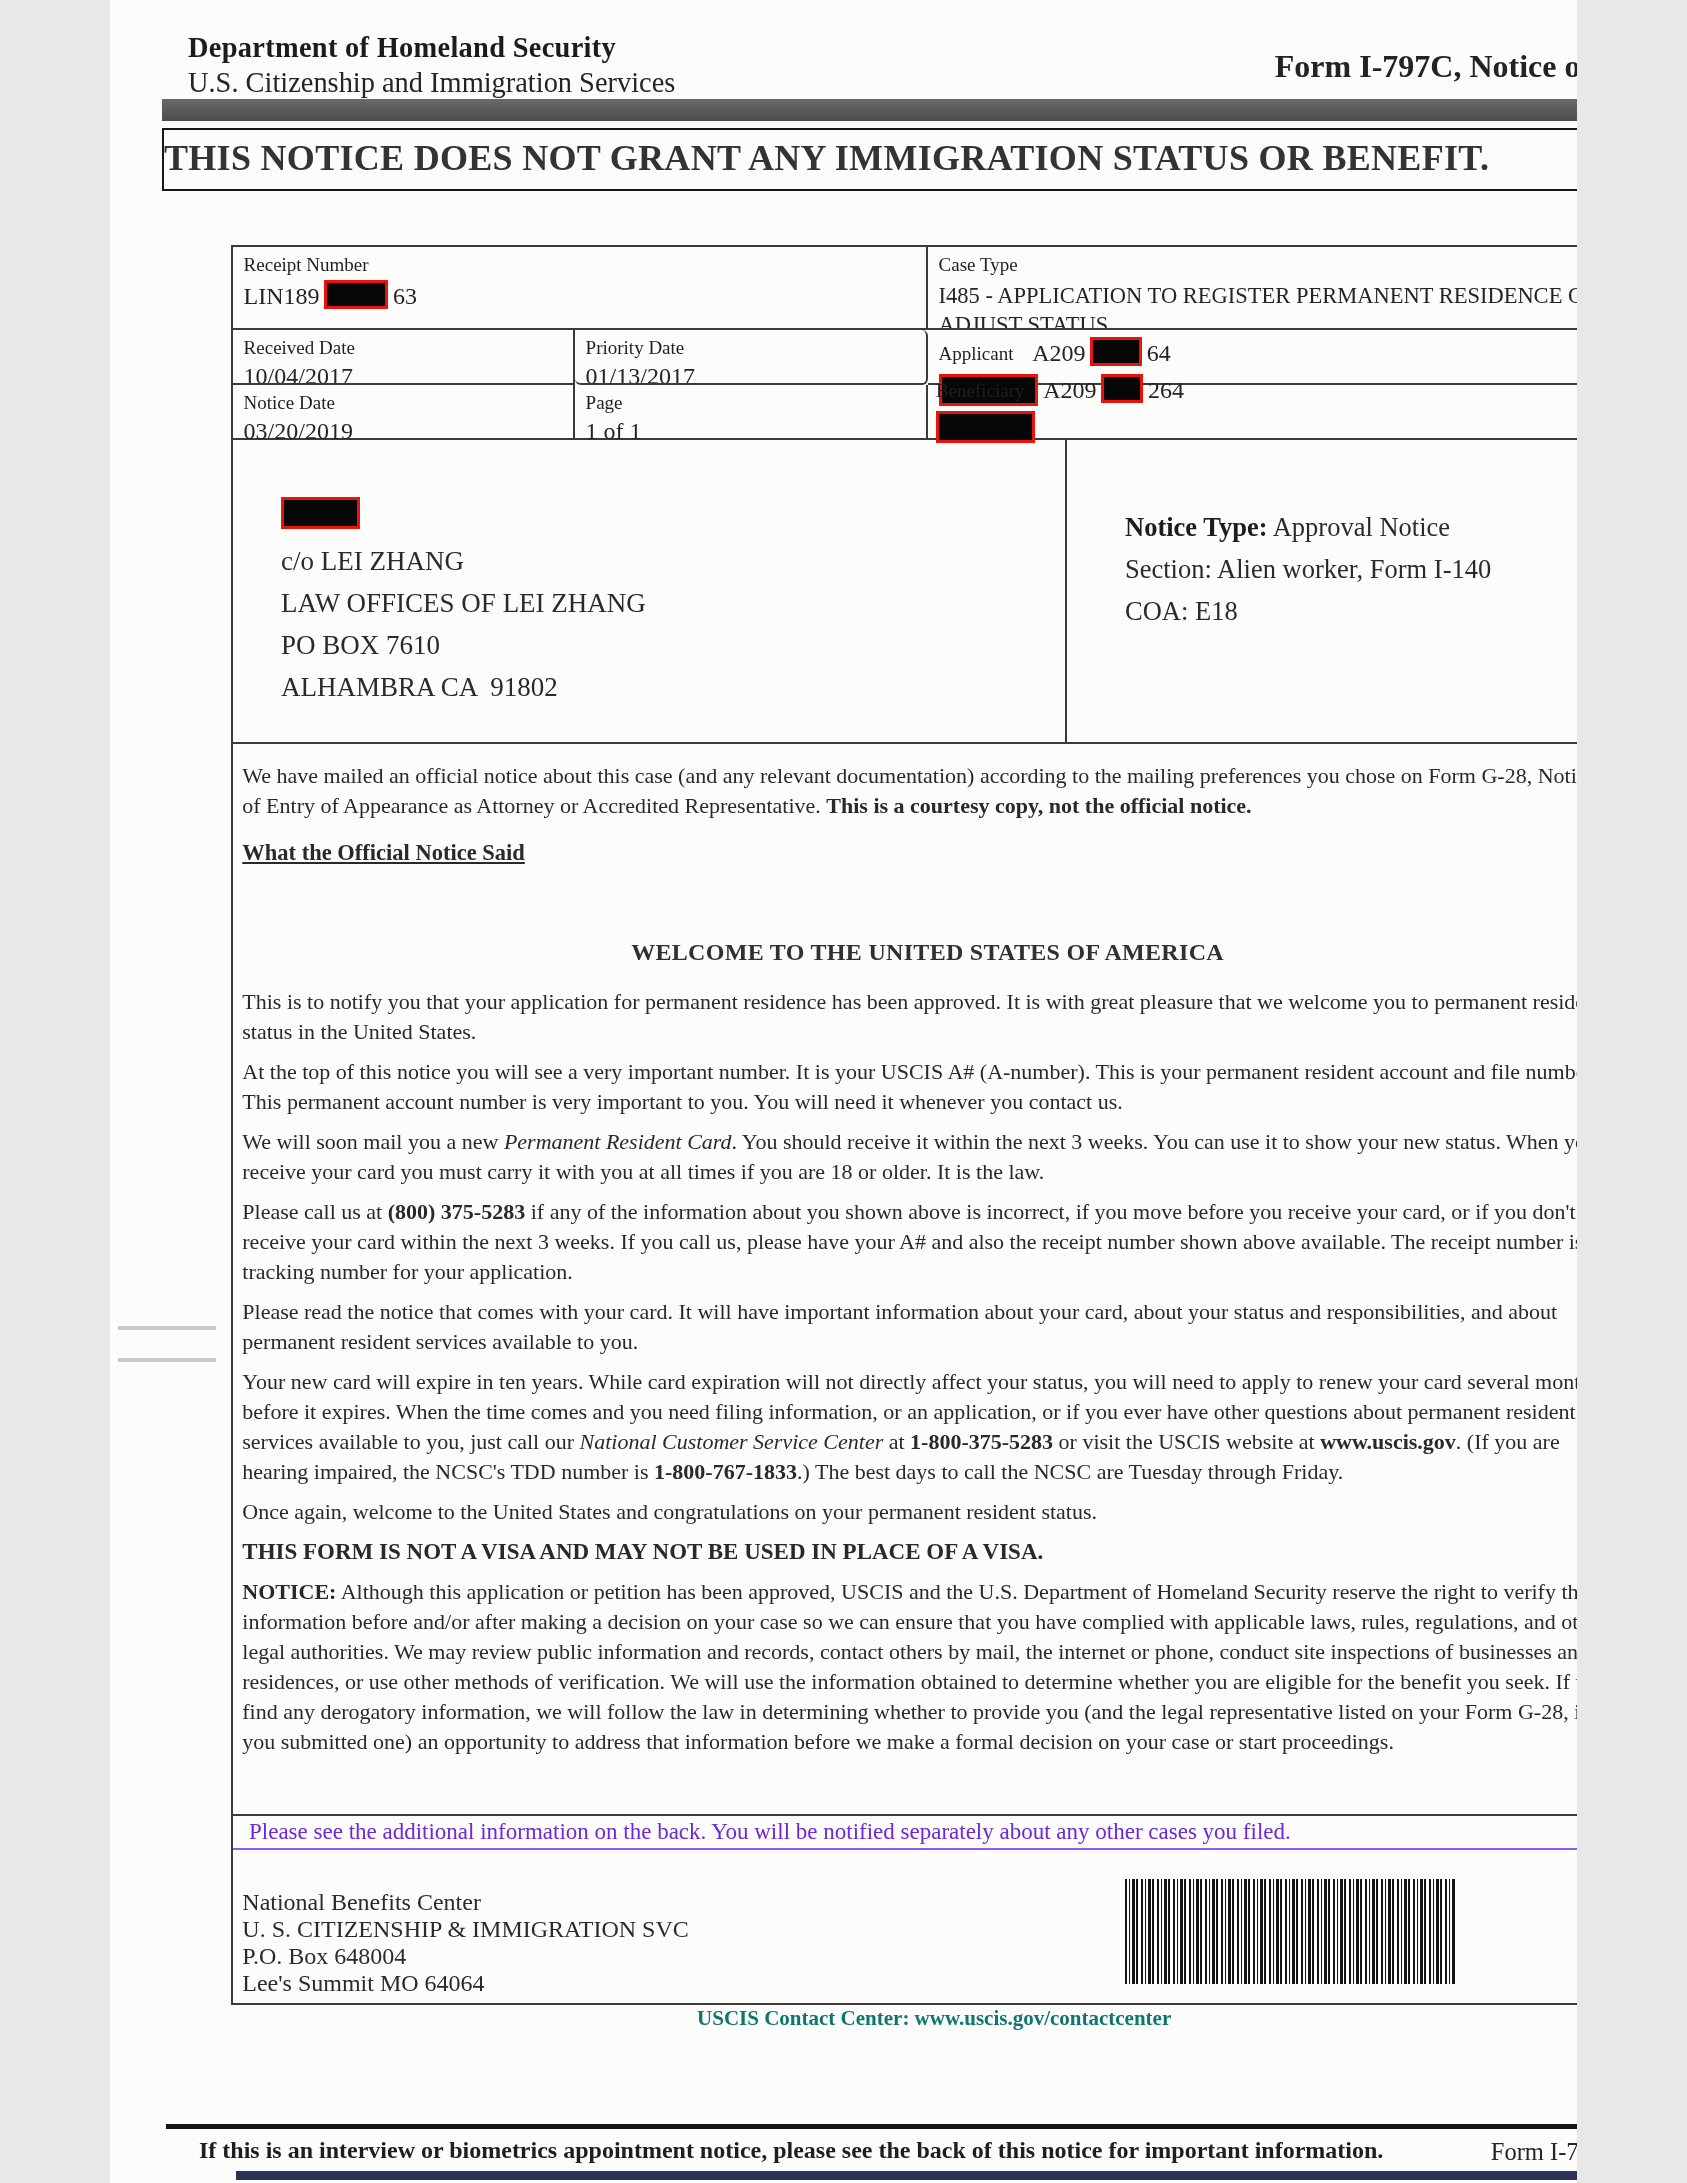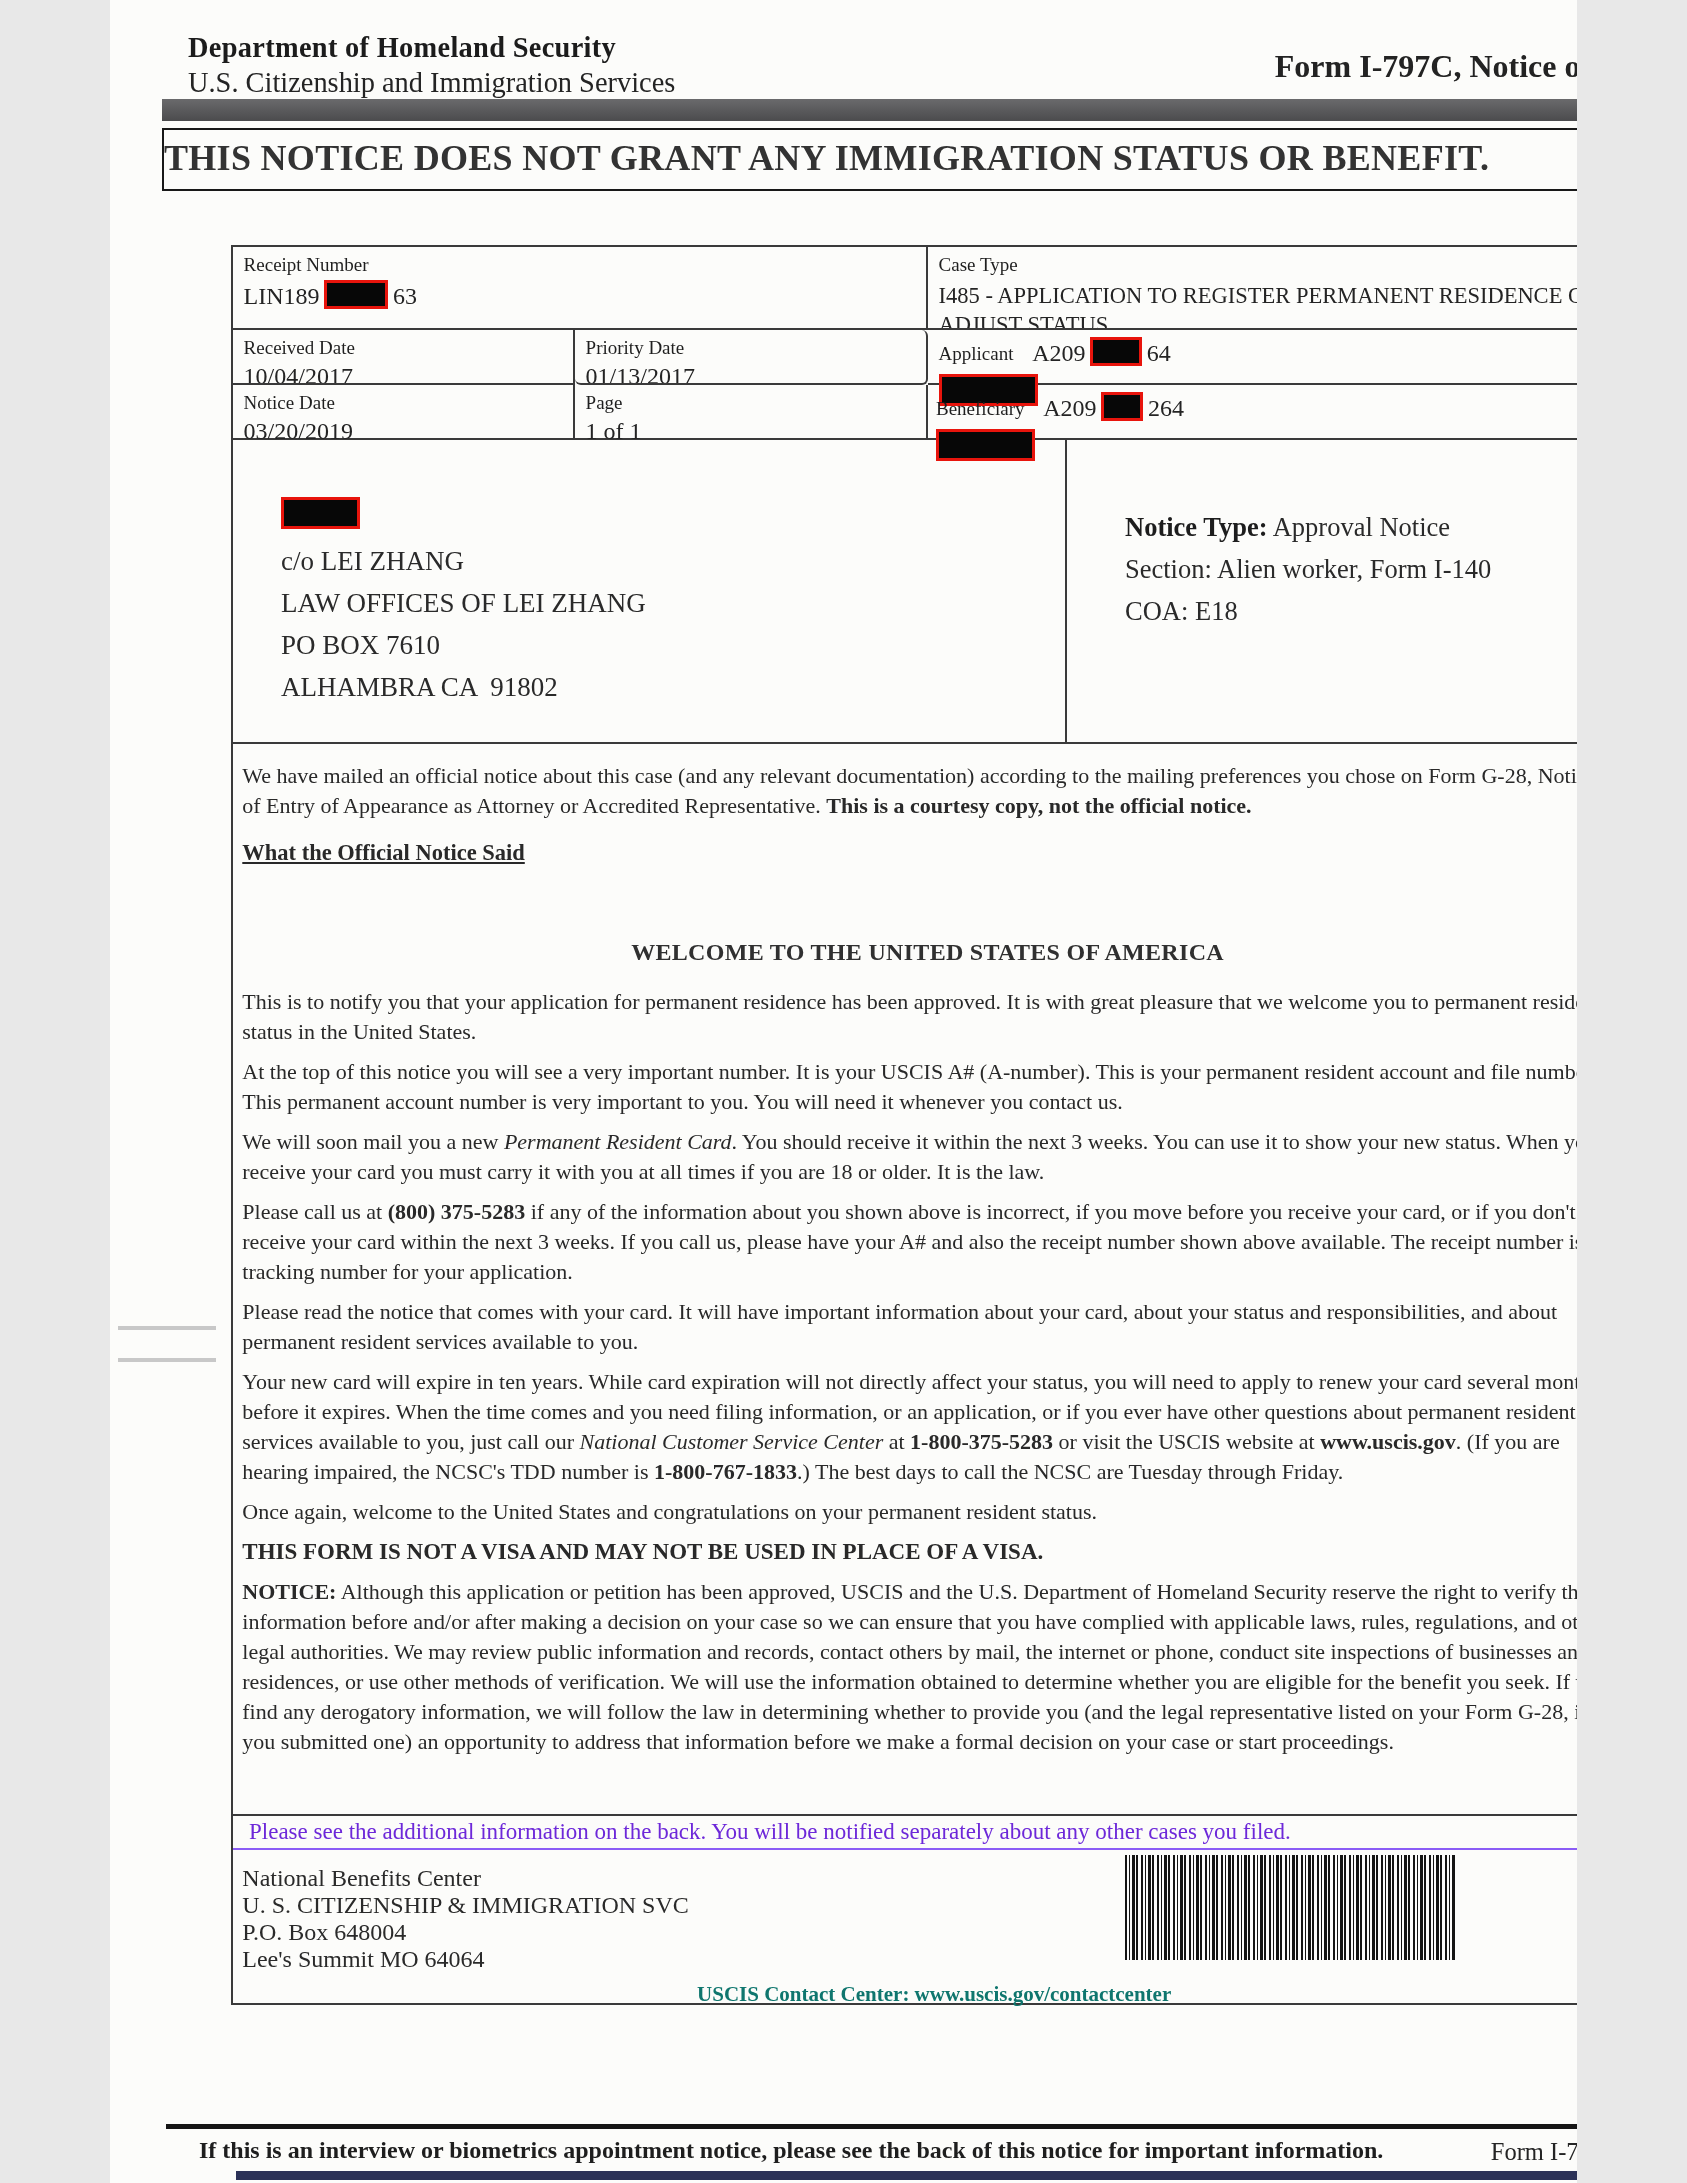--- a/index.html
+++ b/index.html
@@ -36,21 +36,21 @@
   .val { font-size:24px; color:#242424; margin-top:4px; }
   .inlineval { font-size:24px; color:#242424; }
   .c-receipt { left:0; top:0; width:695px; height:83px; }
   .c-casetype { left:695px; top:0; width:699px; height:83px; }
   .c-casetype .val { font-size:22.5px; line-height:29px; margin-top:5px; padding-right:20px; }
   .c-received { left:0; top:83px; width:342px; height:55px; }
   .c-priority { left:342px; top:83px; width:353px; height:55px;border-radius:6px; }
   .c-applicant { left:695px; top:83px; width:699px; height:55px; overflow:visible; }
   .c-noticedate { left:0; top:138px; width:342px; height:55px; }
   .c-page { left:342px; top:138px; width:353px; height:55px; }
-  .c-beneficiary { left:695px; top:138px; width:699px; height:55px; overflow:visible;padding-left:8px; }
+  .c-beneficiary { left:695px; top:120px; width:699px; height:55px; overflow:visible;padding-left:8px; }
   .c-applicant .lbl, .c-beneficiary .lbl { margin-right:16px; }
   
   .row-address { position:relative; height:304px; border-bottom:2.6px solid #3a3a3a; }
   .addr-divider { position:absolute; left:832px; top:0; width:2px; height:100%; background:#3a3a3a; }
   .addr-left { position:absolute; left:48px; top:57px; }
   .addr-line { font-size:27px; line-height:42px; white-space:pre; color:#2a2a2a; }
   .addr-right { position:absolute; left:892px; top:66px; }
   .nt-line { font-size:26.5px; line-height:42px; color:#2a2a2a; }
   .nt-line b { color:#1d1d1d; }
   
@@ -59,21 +59,21 @@
   .row-body p { margin:0 0 10px 0; }
   .official-heading { margin:17px 0 0 0; font-weight:bold; font-size:22.5px; }
   .official-heading span { text-decoration:underline; }
   .welcome-heading { text-align:center; font-weight:bold; font-size:24px; letter-spacing:0.3px;
                      margin:69px 0 20px 0; color:#303030; }
   .p-bold { font-weight:bold; font-size:23px; }
   
   .row-backnote { height:34px; border-bottom:2px solid #8b5cf6; font-size:23px;
                   line-height:32px; padding-left:16px; color:#6d28d9; }
   
-  .row-office { position:relative; height:146px; padding:14.6px 0 0 9.3px; }
+  .row-office { position:relative; height:146px; padding:14.6px 0 0 9.3px;margin-top:24px; }
   .office-line { font-size:24px; line-height:27px; color:#2a2a2a; white-space:pre; }
   .contact-line { margin-top:9.3px; font-size:21px; font-weight:bold; color:#0f766e;text-align:center; }
   .barcode { position:absolute; left:892px; top:5.3px; width:331px; height:105px;
              background:repeating-linear-gradient(90deg,
                #141414 0px, #141414 2px, #fbfbfb 2px, #fbfbfb 4px,
                #141414 4px, #141414 5.3px, #fbfbfb 5.3px, #fbfbfb 6.6px,
                #141414 6.6px, #141414 10px, #fbfbfb 10px, #fbfbfb 11.2px,
                #141414 11.2px, #141414 12.6px, #fbfbfb 12.6px, #fbfbfb 16px); }
   
   .footer-rule { position:absolute; left:56px; top:2124px; width:1563px; height:5.3px; background:#151515; }

